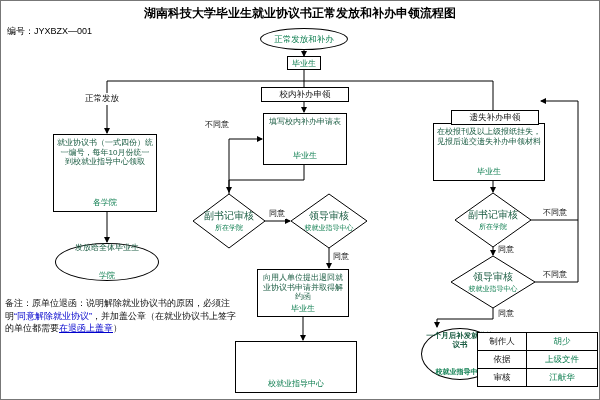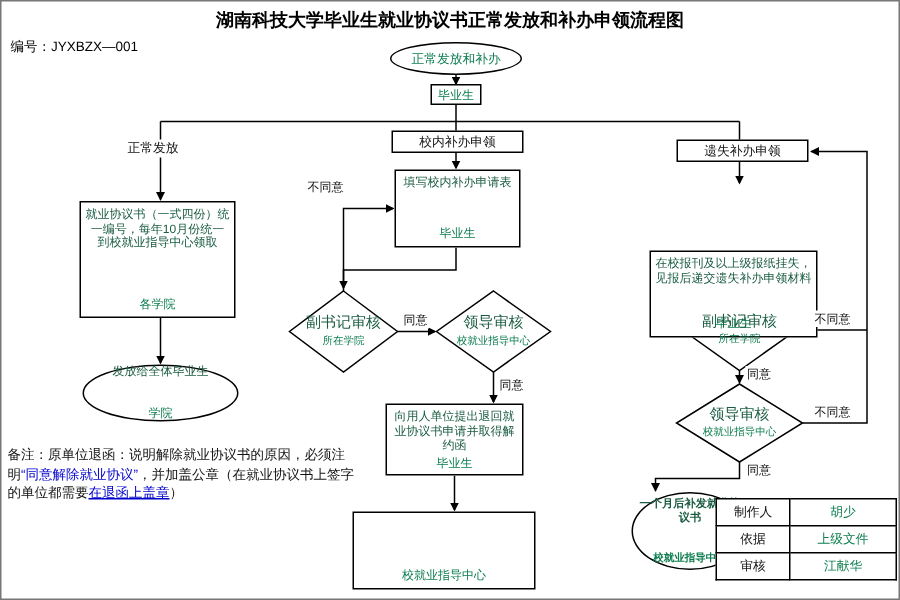--- a/index.html
+++ b/index.html
@@ -69,21 +69,21 @@
   <div class="title">湖南科技大学毕业生就业协议书正常发放和补办申领流程图</div>
   <div class="code">编号：JYXBZX—001</div>
 
   <div class="box oval" style="left:259px;top:27px;width:88px;height:22px;">
     <span class="role" style="margin-top:0;font-size:8.5px;">正常发放和补办</span>
   </div>
   <div class="smallbox" style="left:286px;top:55px;width:34px;height:14px;">毕业生</div>
 
   <div class="branchlbl" style="left:84px;top:92px;">正常发放</div>
   <div class="branchbox" style="left:260px;top:86px;width:88px;height:15px;">校内补办申领</div>
-  <div class="branchbox" style="left:450px;top:92px;width:88px;height:15px;">遗失补办申领</div>
+  <div class="branchbox" style="left:450px;top:109px;width:88px;height:15px;">遗失补办申领</div>
 
   <div class="box" style="left:52px;top:133px;width:104px;height:78px;">
     <span class="desc">就业协议书（一式四份）统一编号，每年10月份统一到校就业指导中心领取</span>
     <span class="role">各学院</span>
   </div>
   <div class="box oval" style="left:54px;top:242px;width:104px;height:38px;">
     <span class="desc">发放给全体毕业生</span>
     <span class="role">学院</span>
   </div>
 
@@ -102,21 +102,21 @@
   </div>
 
   <div class="box" style="left:256px;top:268px;width:92px;height:48px;">
     <span class="desc">向用人单位提出退回就业协议书申请并取得解约函</span>
     <span class="role">毕业生</span>
   </div>
   <div class="box" style="left:234px;top:340px;width:122px;height:52px;">
     <span class="role">校就业指导中心</span>
   </div>
 
-  <div class="box" style="left:432px;top:122px;width:112px;height:58px;margin-top:44px;">
+  <div class="box" style="left:432px;top:122px;width:112px;height:58px;">
     <span class="desc">在校报刊及以上级报纸挂失，见报后递交遗失补办申领材料</span>
     <span class="role">毕业生</span>
   </div>
 
   <div class="dtext" style="left:454px;top:204px;width:76px;height:30px;">
     <span class="desc">副书记审核</span>
     <span class="role">所在学院</span>
   </div>
   <div class="dtext" style="left:450px;top:266px;width:84px;height:30px;">
     <span class="desc">领导审核</span>

